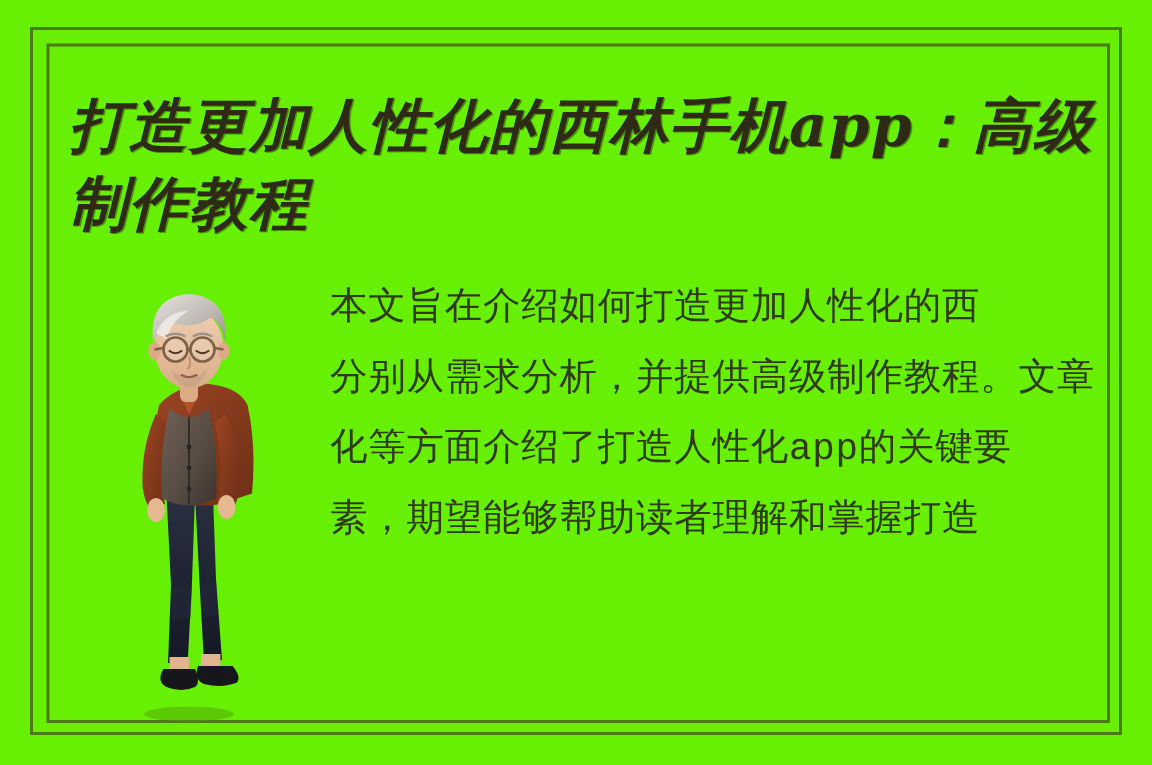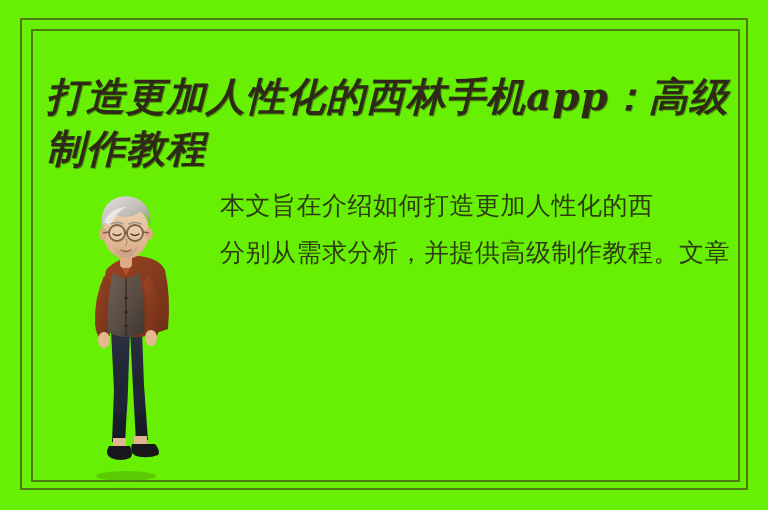--- a/index.html
+++ b/index.html
@@ -52,41 +52,40 @@
     width: 690px;
     color: #2e2a16;
     font-family: "DejaVu Serif", "Liberation Serif", serif;
     font-size: 39px;
     line-height: 52px;
     font-weight: 700;
     font-style: italic;
     letter-spacing: 1px;
     text-shadow: 1px 1px 0 rgba(40,36,18,0.45);
     white-space: pre-wrap;
-    margin-top: 12px;
   }
 
   
   .character {
     position: absolute;
     left: 78px;
     top: 180px;
     width: 96px;
     height: 302px;
   }
   .character svg { display: block; width: 100%; height: 100%; }
 
   
   .body-copy {
     position: absolute;
     left: 220px;
     top: 182px;
     width: 518px;
     color: #2f3b12;
-    font-family: Liberation Sans, sans-serif;
+    font-family: Liberation Mono, monospace;
     font-size: 25px;
     line-height: 47px;
     letter-spacing: 0.5px;
     text-align: justify;
     text-justify: inter-character;
   }
   .body-copy p { margin: 0; }
 </style>
 </head>
 <body>
@@ -180,15 +179,17 @@
       <path d="M48 58 q2 6 -1 8" stroke="#c08f6a" stroke-width="1.3" fill="none"></path>
       <path d="M43 70 q5 3 10 0" stroke="#8d5c43" stroke-width="1.4" fill="none" stroke-linecap="round"></path>
 
       <path d="M36 66 q12 12 24 0 q-3 11 -12 12 q-9 -1 -12 -12 Z" fill="#b99a80" opacity="0.45"></path>
     </svg>
   </div>
 
   <div class="body-copy">
     <p>本文旨在介绍如何打造更加人性化的西</p>
     <p>分别从需求分析，并提供高级制作教程。文章</p>
+    <p>化等方面介绍了打造人性化app的关键要</p>
+    <p>素，期望能够帮助读者理解和掌握打造</p>
   </div>
 
 </div>
 
 </body></html>

